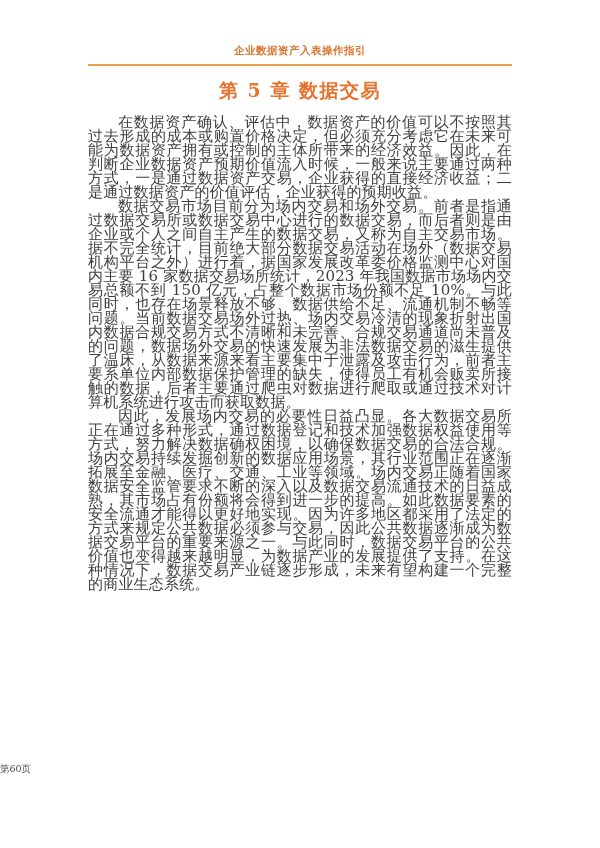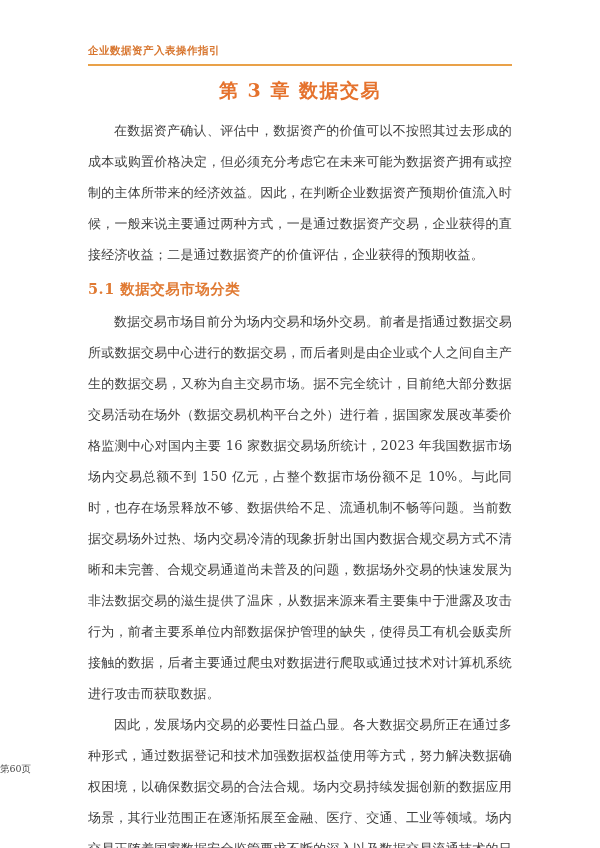--- a/index.html
+++ b/index.html
@@ -9,41 +9,41 @@
     font-family: "DejaVu Serif", "Liberation Serif", serif;
     overflow: hidden;
   }
   .page {
     position: relative;
     width: 600px; height: 848px;
     background: #ffffff;
     padding: 44px 88px 0 88px;
   }
   .page-header {
-    text-align: left;
+    text-align: center;
     color: #d8762f;
     font-size: 10.5px;
     font-weight: bold;
     letter-spacing: 0.5px;
     padding-bottom: 6px;
     border-bottom: 2px solid #e9a149;
   }
   .chapter-title {
     margin: 12px 0 11px 0;
     text-align: center;
     color: #e5722d;
     font-size: 19px;
     font-weight: bold;
     letter-spacing: 1.5px;
   }
   .body-para {
     margin: 0;
     color: #3e3e3e;
-    font-size: 13px;
-    line-height: 31px;
+    font-size: 15px;
+    line-height: 14px;
     text-align: justify;
     text-indent: 2em;
     letter-spacing: 0.2px;
   }
   .section-heading {
     margin: 10px 0 7px 0;
     color: #e07a33;
     font-size: 14.5px;
     font-weight: bold;
     letter-spacing: 0.5px;
@@ -59,25 +59,24 @@
 </style>
 </head>
 <body>
 
 <div class="page">
 
   <div class="page-header">
     <span>企业数据资产入表操作指引</span>
   </div>
 
-  <h1 class="chapter-title">第 3 章 数据交易</h1>
+  <h1 class="chapter-title">第 5 章 数据交易</h1>
 
   <p class="body-para">在数据资产确认、评估中，数据资产的价值可以不按照其过去形成的成本或购置价格决定，但必须充分考虑它在未来可能为数据资产拥有或控制的主体所带来的经济效益。因此，在判断企业数据资产预期价值流入时候，一般来说主要通过两种方式，一是通过数据资产交易，企业获得的直接经济收益；二是通过数据资产的价值评估，企业获得的预期收益。</p>
 
-  <h2 class="section-heading">5.1 数据交易市场分类</h2>
 
   <p class="body-para">数据交易市场目前分为场内交易和场外交易。前者是指通过数据交易所或数据交易中心进行的数据交易，而后者则是由企业或个人之间自主产生的数据交易，又称为自主交易市场。据不完全统计，目前绝大部分数据交易活动在场外（数据交易机构平台之外）进行着，据国家发展改革委价格监测中心对国内主要 16 家数据交易场所统计，2023 年我国数据市场场内交易总额不到 150 亿元，占整个数据市场份额不足 10%。与此同时，也存在场景释放不够、数据供给不足、流通机制不畅等问题。当前数据交易场外过热、场内交易冷清的现象折射出国内数据合规交易方式不清晰和未完善、合规交易通道尚未普及的问题，数据场外交易的快速发展为非法数据交易的滋生提供了温床，从数据来源来看主要集中于泄露及攻击行为，前者主要系单位内部数据保护管理的缺失，使得员工有机会贩卖所接触的数据，后者主要通过爬虫对数据进行爬取或通过技术对计算机系统进行攻击而获取数据。</p>
 
   <p class="body-para">因此，发展场内交易的必要性日益凸显。各大数据交易所正在通过多种形式，通过数据登记和技术加强数据权益使用等方式，努力解决数据确权困境，以确保数据交易的合法合规。场内交易持续发掘创新的数据应用场景，其行业范围正在逐渐拓展至金融、医疗、交通、工业等领域。场内交易正随着国家数据安全监管要求不断的深入以及数据交易流通技术的日益成熟，其市场占有份额将会得到进一步的提高。如此数据要素的安全流通才能得以更好地实现。因为许多地区都采用了法定的方式来规定公共数据必须参与交易，因此公共数据逐渐成为数据交易平台的重要来源之一。与此同时，数据交易平台的公共价值也变得越来越明显，为数据产业的发展提供了支持。在这种情况下，数据交易产业链逐步形成，未来有望构建一个完整的商业生态系统。</p>
 
   <div class="page-footer">
     <span>第60页</span>
   </div>
 
 </div>

